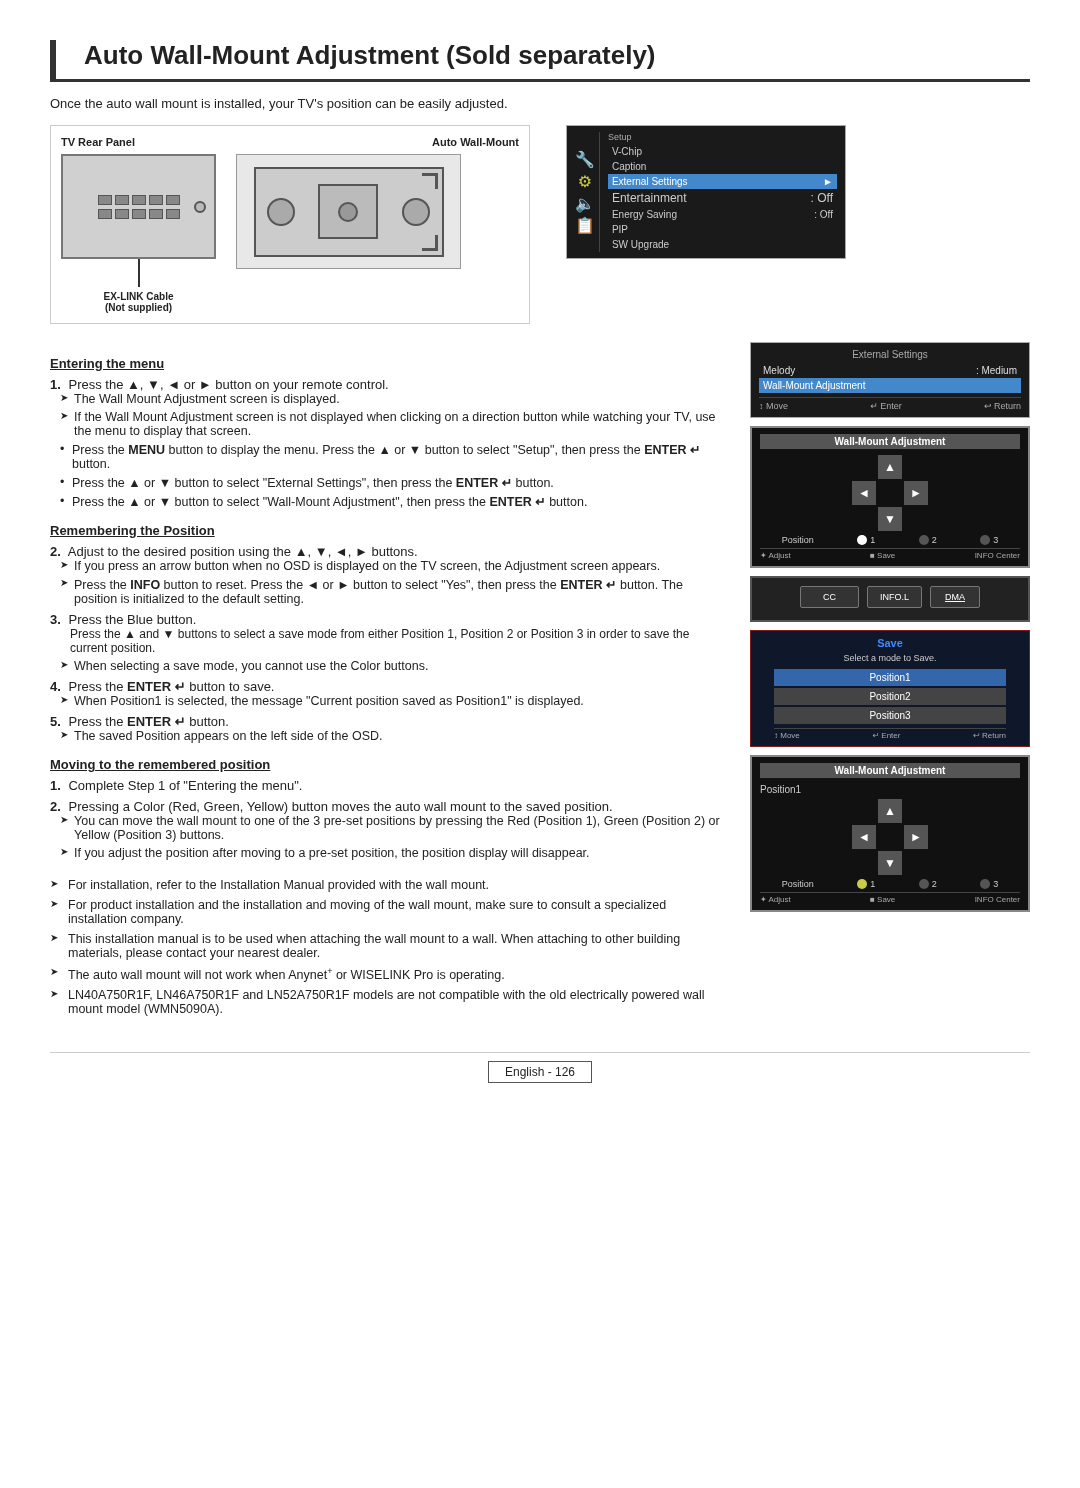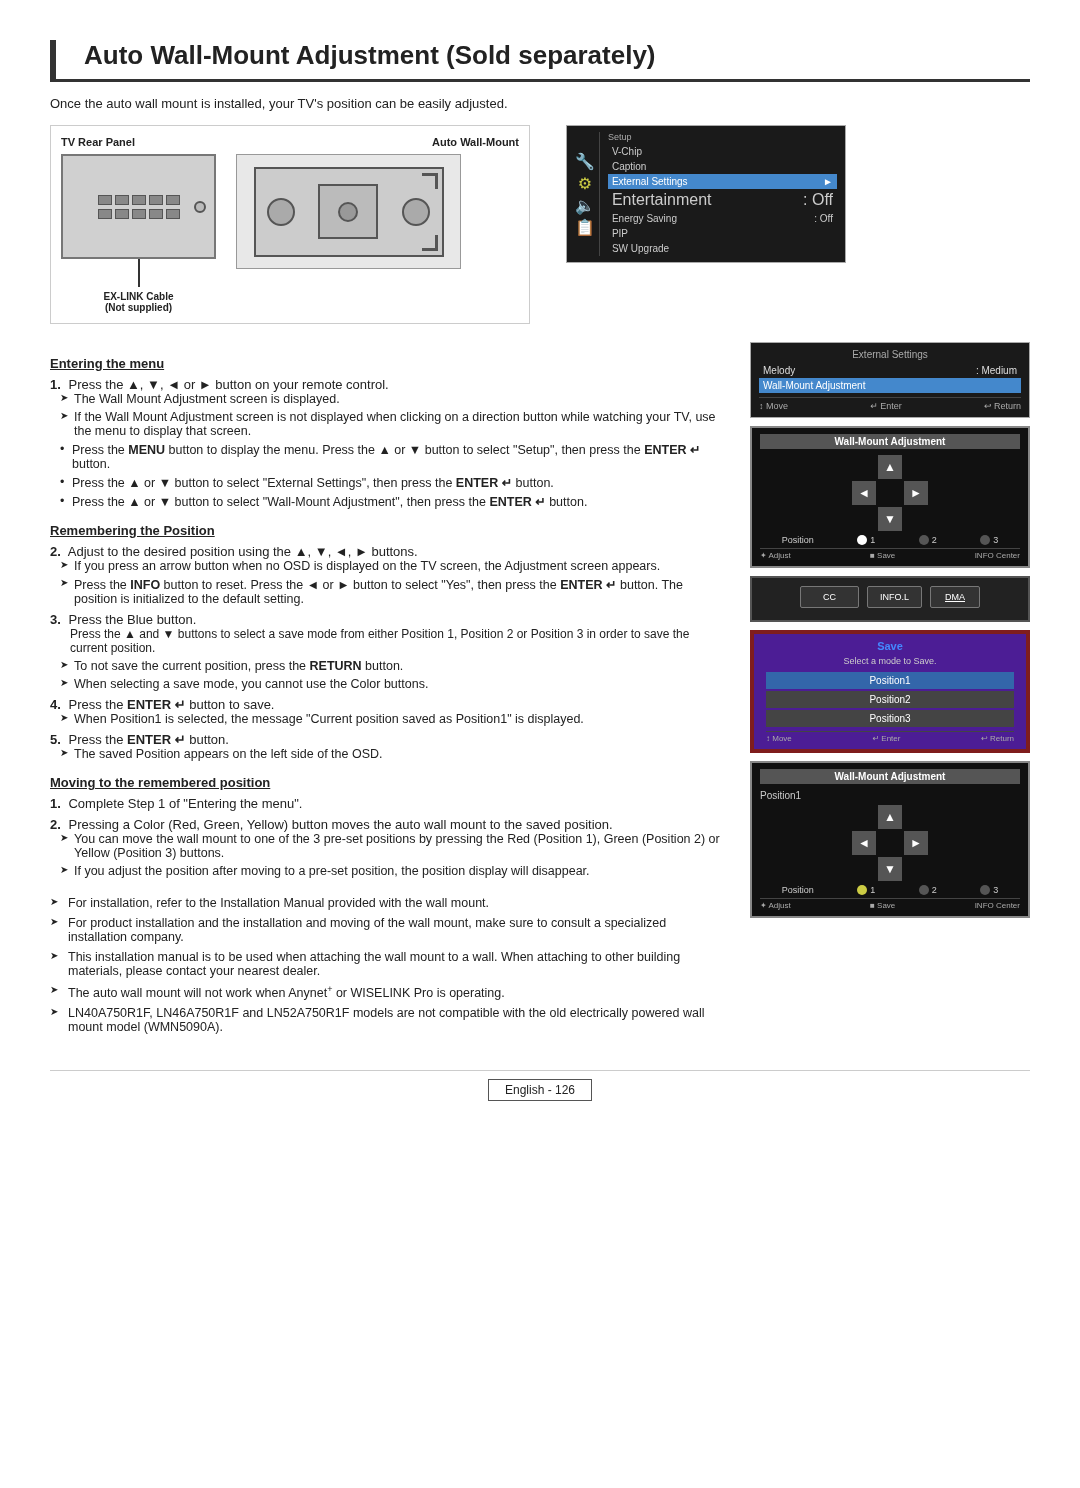--- a/index.html
+++ b/index.html
@@ -153,25 +153,25 @@
       height: 10px;
       border-radius: 50%;
       background: #555;
     }
     .pos-dot.active {
       background: #fff;
     }
 
     
     .save-screen {
-      border: 4px solid #7f1d1d;
-      background: #4c1d95;
+      border: 1px solid #7f1d1d;
+      background: #0f172a;
       color: #fff;
       font-size: 10px;
-      padding: 6px 12px;
+      padding: 6px 23px;
     }
     .save-title {
       text-align: center;
       font-size: 11px;
       color: #4488ff;
       font-weight: bold;
       margin-bottom: 4px;
     }
     .save-subtitle {
       text-align: center;
@@ -350,21 +350,21 @@
         </div>
 
         <div style="flex:1;">
           <div style="font-size:9px;color:#aaa;margin-bottom:2px;">Setup</div>
           <div class="ui-menu-item" style="font-size:10px;color:#ccc;">V-Chip</div>
           <div class="ui-menu-item" style="font-size:10px;color:#ccc;">Caption</div>
           <div class="ui-menu-item selected" style="font-size:10px;display:flex;justify-content:space-between;">
             <span>External Settings</span>
             <span>►</span>
           </div>
-          <div class="ui-menu-item" style="font-size:16px;color:#ccc;display:flex;justify-content:space-between;">
+          <div class="ui-menu-item" style="font-size:12px;color:#ccc;display:flex;justify-content:space-between;">
             <span>Entertainment</span>
               <span>: Off</span>
           </div>
           <div class="ui-menu-item" style="font-size:10px;color:#ccc;display:flex;justify-content:space-between;">
             <span>Energy Saving</span>
               <span>: Off</span>
           </div>
           <div class="ui-menu-item" style="font-size:10px;color:#ccc;">PIP</div>
           <div class="ui-menu-item" style="font-size:10px;color:#ccc;">SW Upgrade</div>
         </div>
@@ -397,21 +397,20 @@
         <li class="step-item">
           <span class="step-number">2.</span>
           <span>Adjust to the desired position using the ▲, ▼, ◄, ► buttons.</span>
           <div class="arrow-item">If you press an arrow button when no OSD is displayed on the TV screen, the Adjustment screen appears.</div>
           <div class="arrow-item">Press the <span class="bold-text">INFO</span> button to reset. Press the ◄ or ► button to select "Yes", then press the <span class="bold-text">ENTER ↵</span> button. The position is initialized to the default setting.</div>
         </li>
         <li class="step-item">
           <span class="step-number">3.</span>
           <span>Press the Blue button.</span>
           <div class="sub-item">Press the ▲ and ▼ buttons to select a save mode from either Position 1, Position 2 or Position 3 in order to save the current position.</div>
-          <div class="arrow-item">To not save the current position, press the <span class="bold-text">RETURN</span> button.</div>
           <div class="arrow-item">When selecting a save mode, you cannot use the Color buttons.</div>
         </li>
         <li class="step-item">
           <span class="step-number">4.</span>
           <span>Press the <span class="bold-text">ENTER ↵</span> button to save.</span>
           <div class="arrow-item">When Position1 is selected, the message "Current position saved as Position1" is displayed.</div>
         </li>
         <li class="step-item">
           <span class="step-number">5.</span>
           <span>Press the <span class="bold-text">ENTER ↵</span> button.</span>

